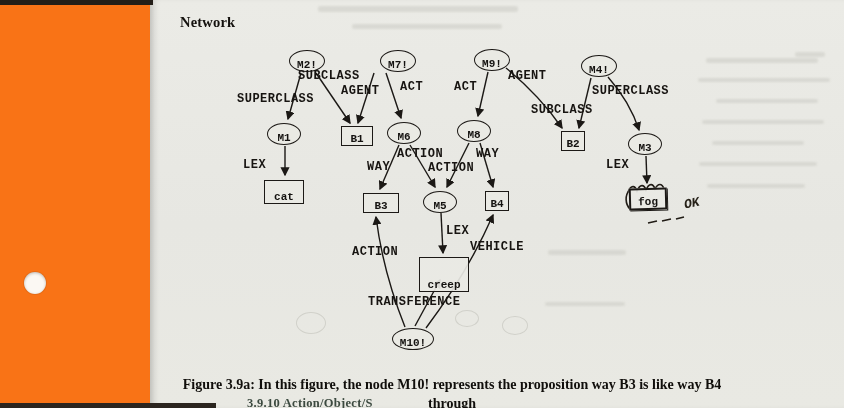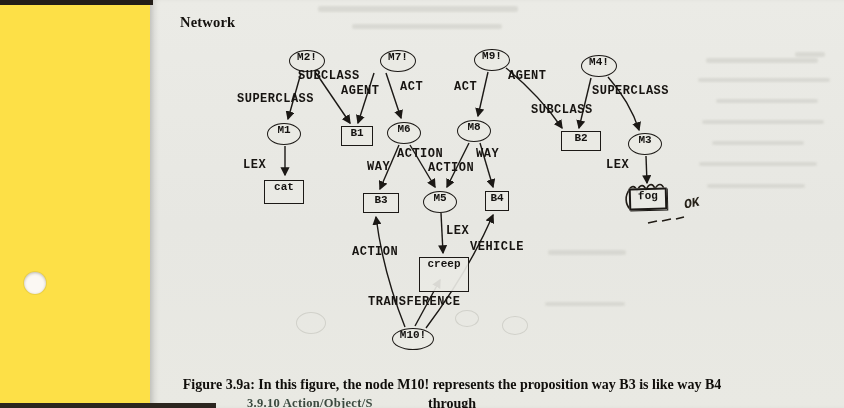--- a/index.html
+++ b/index.html
@@ -1,40 +1,40 @@
 <!DOCTYPE html>
 <html><head>
 <meta charset="utf-8">
 <style>
   * { margin:0; padding:0; box-sizing:border-box; }
   html,body { background:#b0aca6; }
   .scan {
     position:relative; width:844px; height:408px; overflow:hidden;
-    background:#fde047;
+    background:#f97316;
     font-family:"Liberation Serif", serif;
   }
   .page {
     position:absolute; left:150px; top:0; width:694px; height:408px;
     background:linear-gradient(180deg,#ebebe6 0%, #e7e7e2 55%, #e9e9e3 100%);
     box-shadow: inset 7px 0 9px -6px rgba(0,0,0,0.28);
   }
   .bar-top { position:absolute; left:0; top:0; width:153px; height:5px; background:#231e18; }
   .bar-bottom { position:absolute; left:0; top:403px; width:216px; height:5px; background:#2b251f; }
   .hole {
     position:absolute; left:24px; top:272px; width:22px; height:22px; border-radius:50%;
     background:#fbf8f3;
     box-shadow: inset 0 1px 3px rgba(0,0,0,0.25), 0 0 0 1px rgba(0,0,0,0.07);
   }
   .heading {
     position:absolute; left:180px; top:14px;
     font-weight:bold; font-size:14.5px; color:#14110e; letter-spacing:0.2px;
   }
   .edges { position:absolute; left:0; top:0; }
   .node {
-    position:absolute; display:flex; align-items:flex-start; justify-content:center;
+    position:absolute; display:flex; align-items:flex-end; justify-content:center;
     font-family:"Liberation Mono", monospace; font-size:11px; font-weight:bold;
     color:#141210; background:rgba(233,233,228,0.92);
   }
   .ellipse { border:1.5px solid #1c1916; border-radius:50%; }
   .box     { border:1.5px solid #1c1916; }
   .messy   { border-width:2px; transform:rotate(-1.5deg); box-shadow:1px 1px 0 #1c1916; }
   .arc-label {
     position:absolute; font-family:"Liberation Mono", monospace;
     font-size:12px; font-weight:bold; letter-spacing:0.5px;
     color:#171411; white-space:nowrap;
@@ -147,21 +147,21 @@
     </div>
   <div class="node ellipse" style="left:423px;top:191px;width:34px;height:22px">
       <span>M5</span>
     </div>
   <div class="node ellipse" style="left:392px;top:328px;width:42px;height:22px">
       <span>M10!</span>
     </div>
   <div class="node box" style="left:341px;top:126px;width:32px;height:20px">
       <span>B1</span>
     </div>
-  <div class="node box" style="left:561px;top:131px;width:40px;height:20px">
+  <div class="node box" style="left:561px;top:131px;width:24px;height:20px">
       <span>B2</span>
     </div>
   <div class="node box" style="left:363px;top:193px;width:36px;height:20px">
       <span>B3</span>
     </div>
   <div class="node box" style="left:485px;top:191px;width:24px;height:20px">
       <span>B4</span>
     </div>
   <div class="node box" style="left:264px;top:180px;width:40px;height:24px">
       <span>cat</span>

